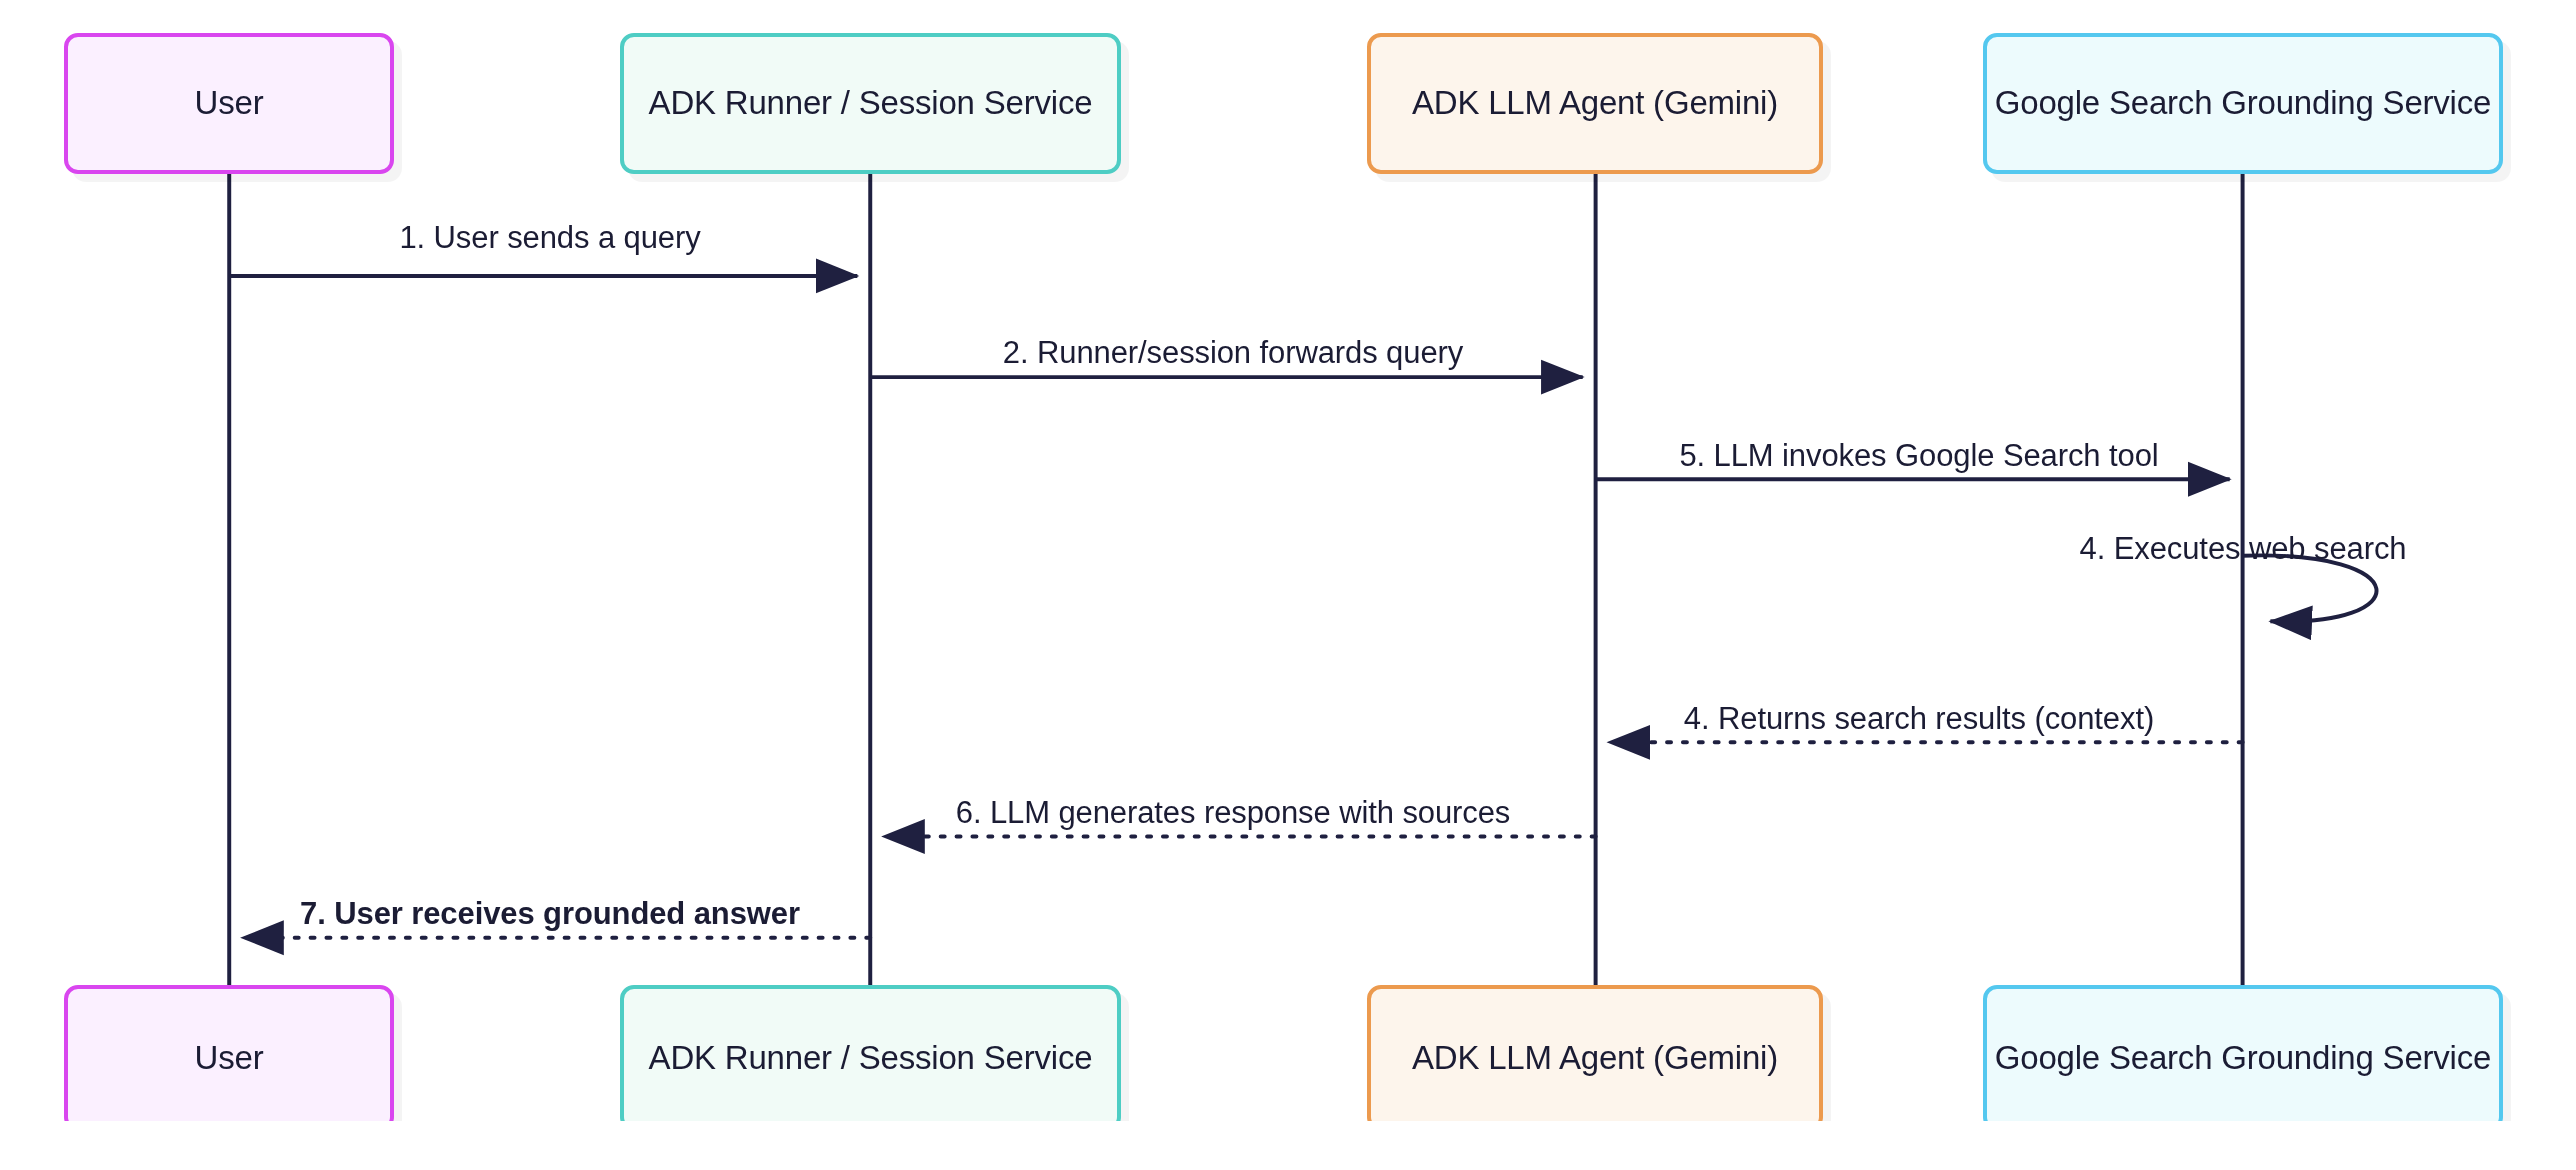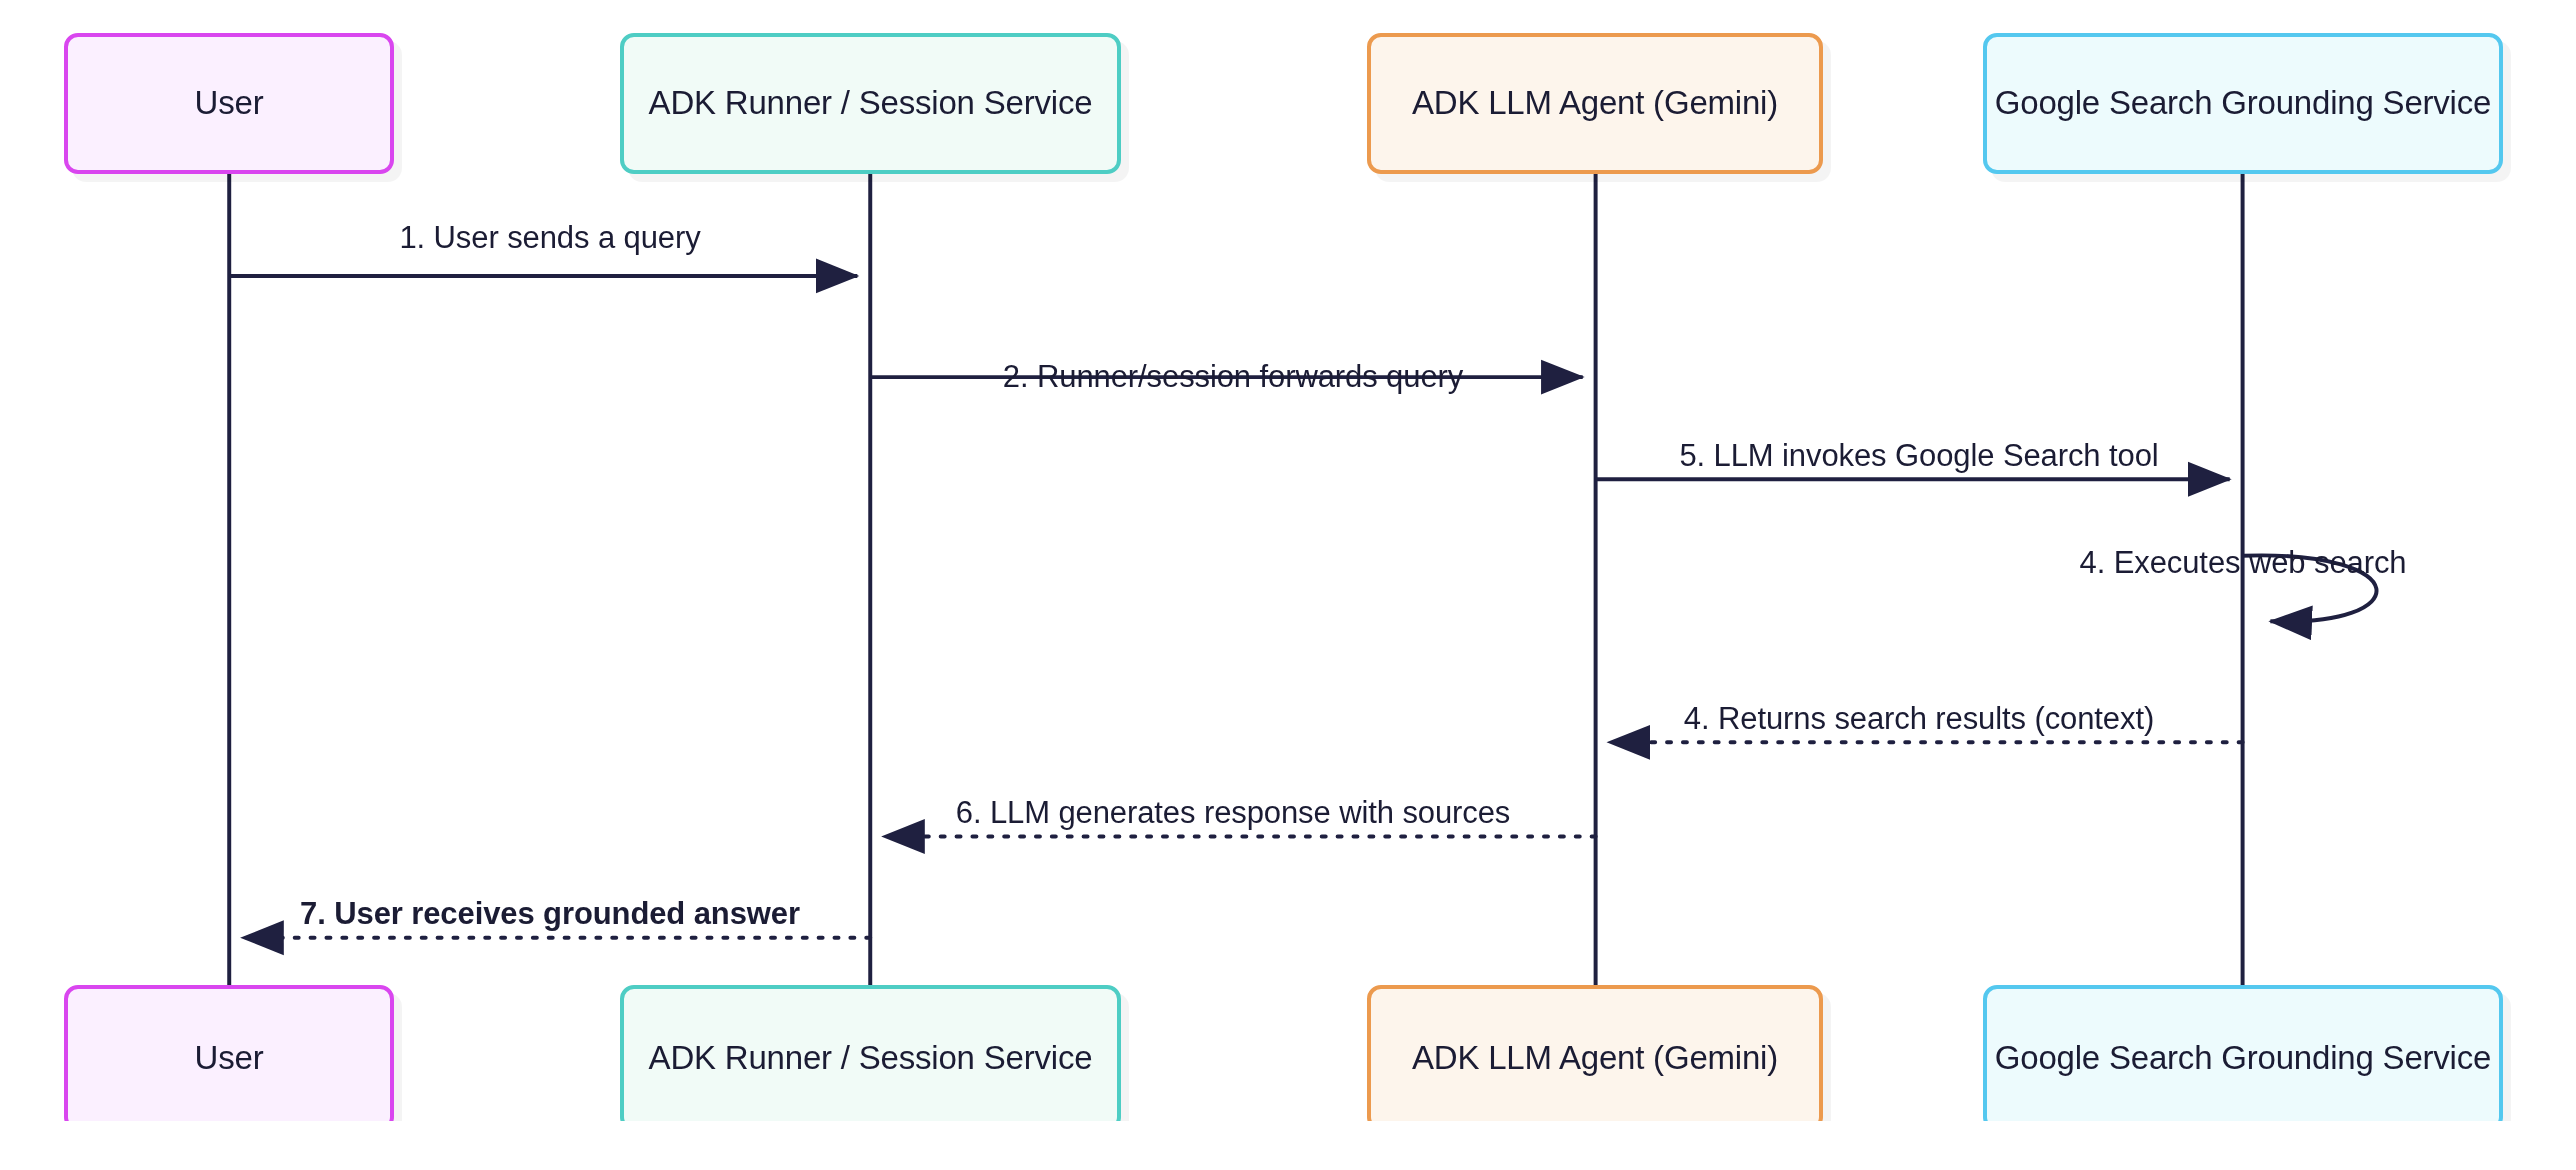--- a/index.html
+++ b/index.html
@@ -100,23 +100,23 @@
       <div class="actor-box" style="left: 1367px; top: 33px; width: 456px; height: 141px; border-color: rgb(236, 154, 78); background: rgb(253, 245, 236);">
         <span class="actor-label">ADK LLM Agent (Gemini)</span>
       </div>
       <div class="actor-box" style="left: 1983px; top: 33px; width: 520px; height: 141px; border-color: rgb(84, 200, 239); background: rgb(237, 251, 253);">
         <span class="actor-label">Google Search Grounding Service</span>
       </div>
     </div>
 
   <div id="message-labels">
       <div class="msg-label" style="left: 550px; top: 220px;">1. User sends a query</div>
-      <div class="msg-label" style="left: 1233px; top: 335px; margin-top: 24px;">2. Runner/session forwards query</div>
+      <div class="msg-label" style="left: 1233px; top: 335px;">2. Runner/session forwards query</div>
       <div class="msg-label" style="left: 1919px; top: 438px;">5. LLM invokes Google Search tool</div>
-      <div class="msg-label" style="left: 2243px; top: 545px;">4. Executes web search</div>
+      <div class="msg-label" style="left: 2243px; top: 531px;">4. Executes web search</div>
       <div class="msg-label" style="left: 1919px; top: 701px;">4. Returns search results (context)</div>
       <div class="msg-label" style="left: 1233px; top: 795px;">6. LLM generates response with sources</div>
       <div class="msg-label" style="left: 550px; top: 896px; font-weight: bold;">7. User receives grounded answer</div>
     </div>
 
   <div id="bottom-actors">
       <div class="actor-box" style="left: 64px; top: 985px; width: 330px; height: 146px; border-color: rgb(217, 70, 239); background: rgb(251, 240, 255);">
         <span class="actor-label">User</span>
       </div>
       <div class="actor-box" style="left: 620px; top: 985px; width: 501px; height: 146px; border-color: rgb(78, 205, 196); background: rgb(241, 251, 247);">

